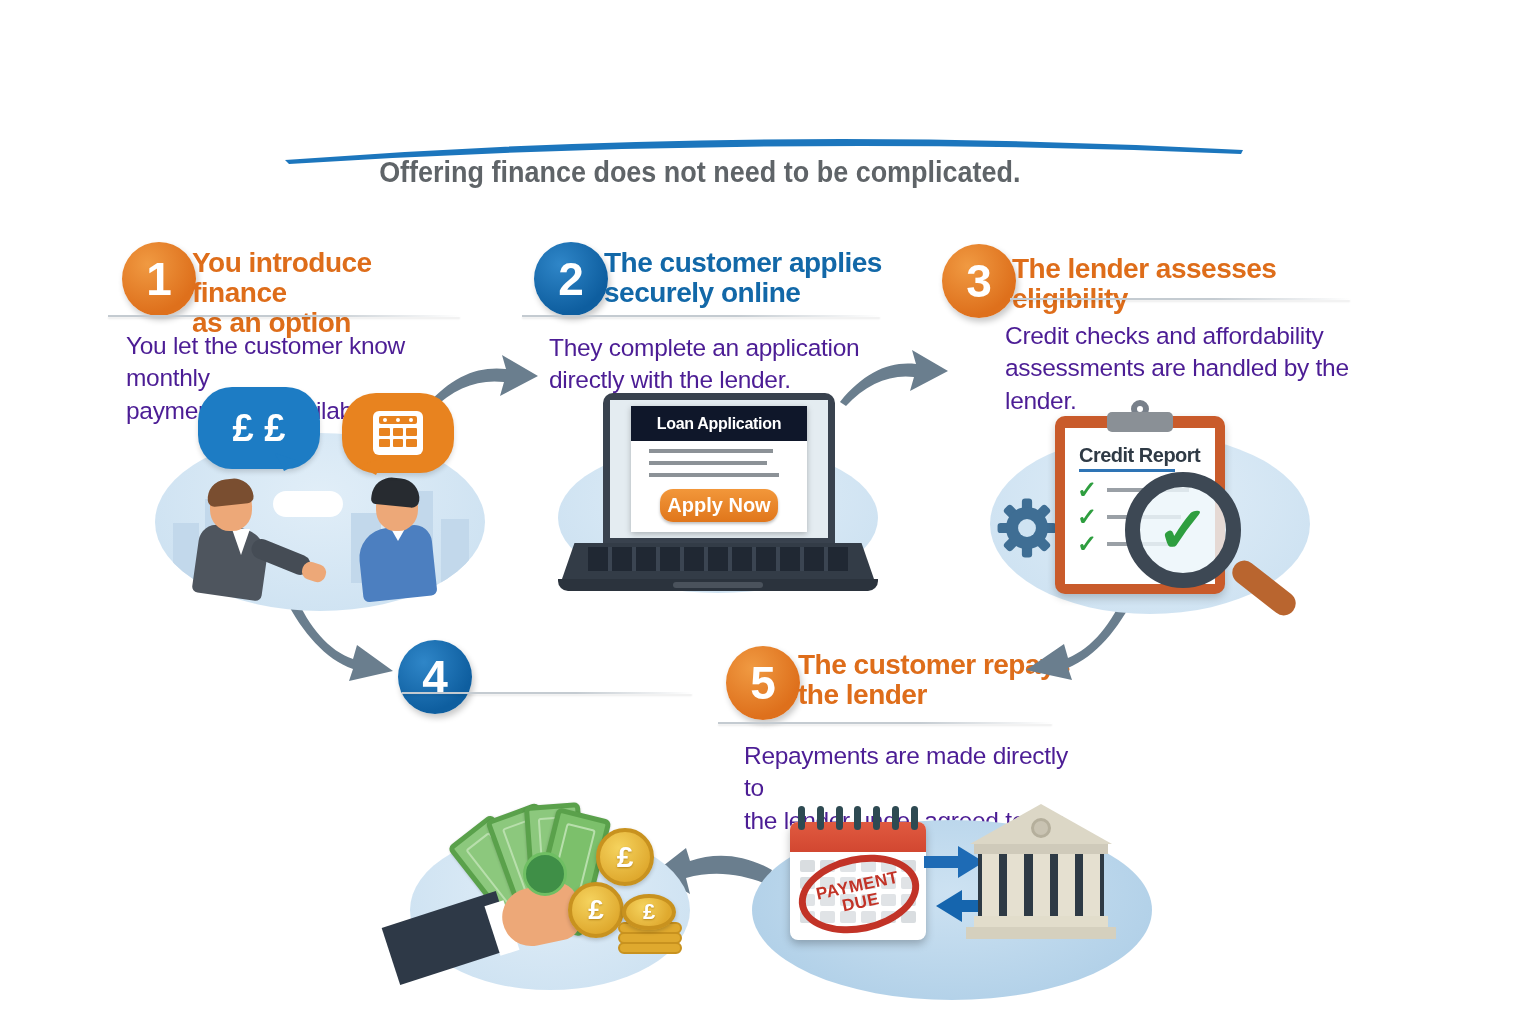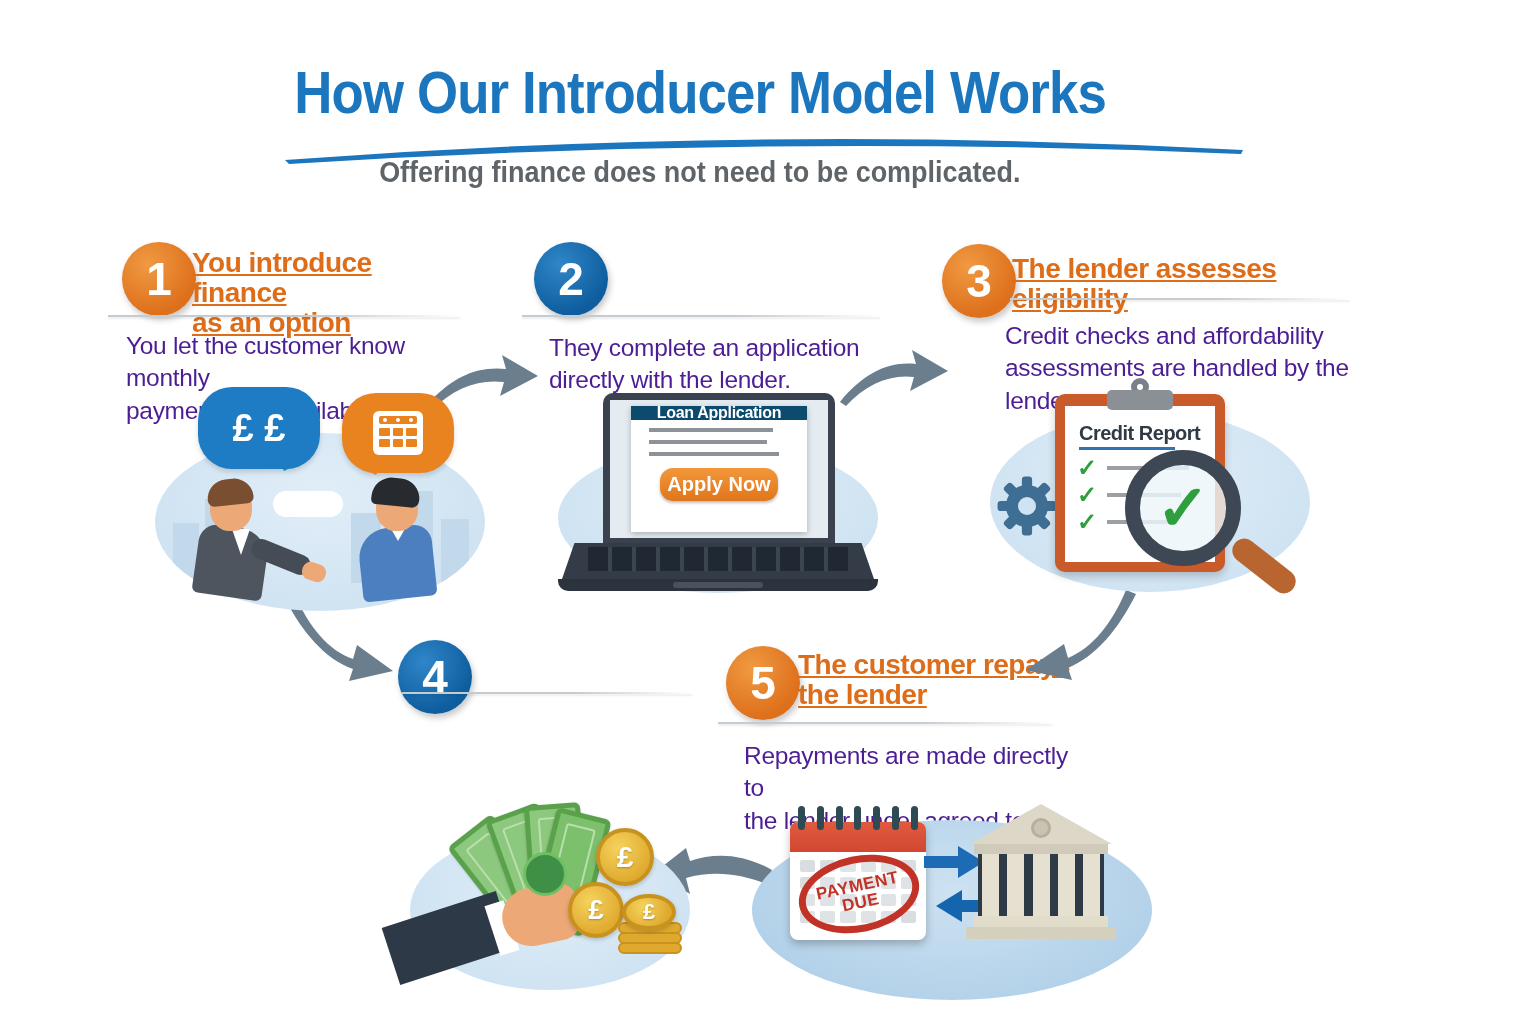--- a/index.html
+++ b/index.html
@@ -17,21 +17,21 @@
               color:#5F6468; font-size:29px; font-weight:bold; }
   #subtitle span { display:inline-block; transform:scaleX(.93); }
 
   
   .num-circle { width:74px; height:74px; border-radius:50%; color:#fff;
                 font-size:46px; font-weight:bold; display:flex; align-items:center;
                 justify-content:center; box-shadow:2px 4px 6px rgba(0,0,0,.22); }
   .num-orange { background:radial-gradient(circle at 35% 30%, #F09A42, #DE701C 70%); }
   .num-blue   { background:radial-gradient(circle at 35% 30%, #2F86C8, #0E5E9F 70%); }
   .step-title { font-size:28px; font-weight:bold; line-height:1.08; white-space:pre-line;
-                letter-spacing:-.5px;text-decoration:underline; }
+                letter-spacing:-.5px; }
   .t-orange { color:#DE6D1A; }
   .t-blue   { color:#1268A8; }
   .divider  { height:2px; background:linear-gradient(to right,#C4CBD1 60%,rgba(196,203,209,0)); 
               box-shadow:0 2px 2px rgba(0,0,0,.08); }
   .step-body { color:#4c1d95; font-size:24.5px; line-height:1.32; white-space:pre-line;
                letter-spacing:-.3px; }
 
   
   .flow { fill:#6A7E8E; }
 
@@ -78,39 +78,39 @@
 
   
   #laptop { left:558px; top:393px; width:320px; height:208px; }
   #laptop .bg { left:0; top:50px; width:320px; height:150px; }
   .lap-screen { position:absolute; left:45px; top:0; width:232px; height:152px;
                 background:#39424E; border-radius:10px 10px 2px 2px; padding:7px; }
   .lap-inner { width:100%; height:100%; background:#E4ECF1; display:flex;
                justify-content:center; }
   .lap-page { width:176px; margin-top:6px; background:#fff; box-shadow:0 2px 6px rgba(0,0,0,.25);
               height:126px; }
-  .lap-head { height:14px; background:#0c4a6e; color:#fff; font-weight:bold; font-size:16px;
+  .lap-head { height:35px; background:#0f172a; color:#fff; font-weight:bold; font-size:16px;
               display:flex; align-items:center; justify-content:center; letter-spacing:-.3px; }
   .lap-line { height:4px; background:#8C9297; margin:8px 18px 0 18px; }
   .apply-btn { margin:12px auto 0 auto; width:118px; height:33px;
                background:linear-gradient(#F2973A,#E0761B); border-radius:13px; color:#fff;
                font-weight:bold; font-size:20px; display:flex; align-items:center;
                justify-content:center; box-shadow:0 2px 3px rgba(0,0,0,.25); }
   .lap-base { position:absolute; left:4px; top:150px; width:312px; height:36px;
               background:#333C47; clip-path:polygon(4% 0,96% 0,100% 100%,0 100%);
               overflow:hidden; }
   .keys { position:absolute; left:26px; top:4px; right:26px; height:24px;
           background:repeating-linear-gradient(90deg,#202833 0 20px,#3B4552 20px 24px); }
   .lap-lip { position:absolute; left:0; top:186px; width:320px; height:12px;
              background:#2B333D; border-radius:0 0 10px 10px; }
   .lap-notch { position:absolute; left:115px; top:189px; width:90px; height:6px;
                background:#4A525C; border-radius:3px; }
 
   
-  #report { left:985px; top:382px; width:330px; height:222px; }
+  #report { left:985px; top:404px; width:330px; height:222px; }
   #report .bg { left:5px; top:30px; width:320px; height:180px; }
   .gear-svg { position:absolute; left:10px; top:92px; }
   .clip-board { position:absolute; left:70px; top:12px; width:170px; height:178px;
                 background:#C95B2B; border-radius:10px; box-shadow:0 4px 8px rgba(0,0,0,.2); }
   .clip-paper { position:absolute; left:10px; top:12px; right:10px; bottom:10px; background:#fff; }
   .clip-ring { position:absolute; left:76px; top:-16px; width:18px; height:18px;
                border:6px solid #78808A; border-radius:50%; background:transparent; }
   .clip-top { position:absolute; left:52px; top:-4px; width:66px; height:20px;
               background:#8A9096; border-radius:5px; }
   .cr-title { margin:16px 0 2px 14px; color:#2F3A45; font-size:20px; font-weight:bold;
@@ -179,38 +179,37 @@
                display:flex; justify-content:space-between; padding:0 4px; }
   .bank-cols i { width:17px; height:62px; background:#E5E0D0; }
   .bank-step1 { position:absolute; left:4px; top:112px; width:134px; height:11px; background:#E2DDCB; }
   .bank-step2 { position:absolute; left:-4px; top:123px; width:150px; height:12px; background:#D5D0BE; }
 </style>
 </head>
 <body>
 
 <div id="canvas">
 
-  <div class="abs" id="title">
-    <span>How Our Introducer Model Works</span>
-  </div>
   <svg class="abs" id="swoosh" width="960" height="30" viewBox="0 0 960 30">
     <path d="M0,24 Q480,-12 958,14 L956,18 Q480,-2 4,28 Z" fill="#1C76BD"></path>
   </svg>
   <div class="abs" id="subtitle">
     <span>Offering finance does not need to be complicated.</span>
   </div>
 
   <div class="abs num-circle num-orange" style="left:122px;top:242px;">1</div>
   <div class="abs step-title t-orange" style="left:192px;top:248px;width:280px;">You introduce finance
 as an option</div>
   <div class="abs divider" style="left:108px;top:315px;width:352px;"></div>
   <div class="abs step-body" style="left:126px;top:330px;width:360px;">You let the customer know monthly
 payments are available.</div>
 
   <div class="abs num-circle num-blue" style="left:534px;top:242px;">2</div>
+  <div class="abs step-title t-blue" style="left:604px;top:248px;width:280px;">The customer applies
+securely online</div>
   <div class="abs divider" style="left:522px;top:315px;width:358px;"></div>
   <div class="abs step-body" style="left:549px;top:332px;width:340px;">They complete an application
 directly with the lender.</div>
 
   <div class="abs num-circle num-orange" style="left:942px;top:244px;">3</div>
   <div class="abs step-title t-orange" style="left:1012px;top:254px;width:340px;">The lender assesses eligibility</div>
   <div class="abs divider" style="left:1010px;top:298px;width:340px;"></div>
   <div class="abs step-body" style="left:1005px;top:320px;width:380px;">Credit checks and affordability
 assessments are handled by the lender.</div>
 

